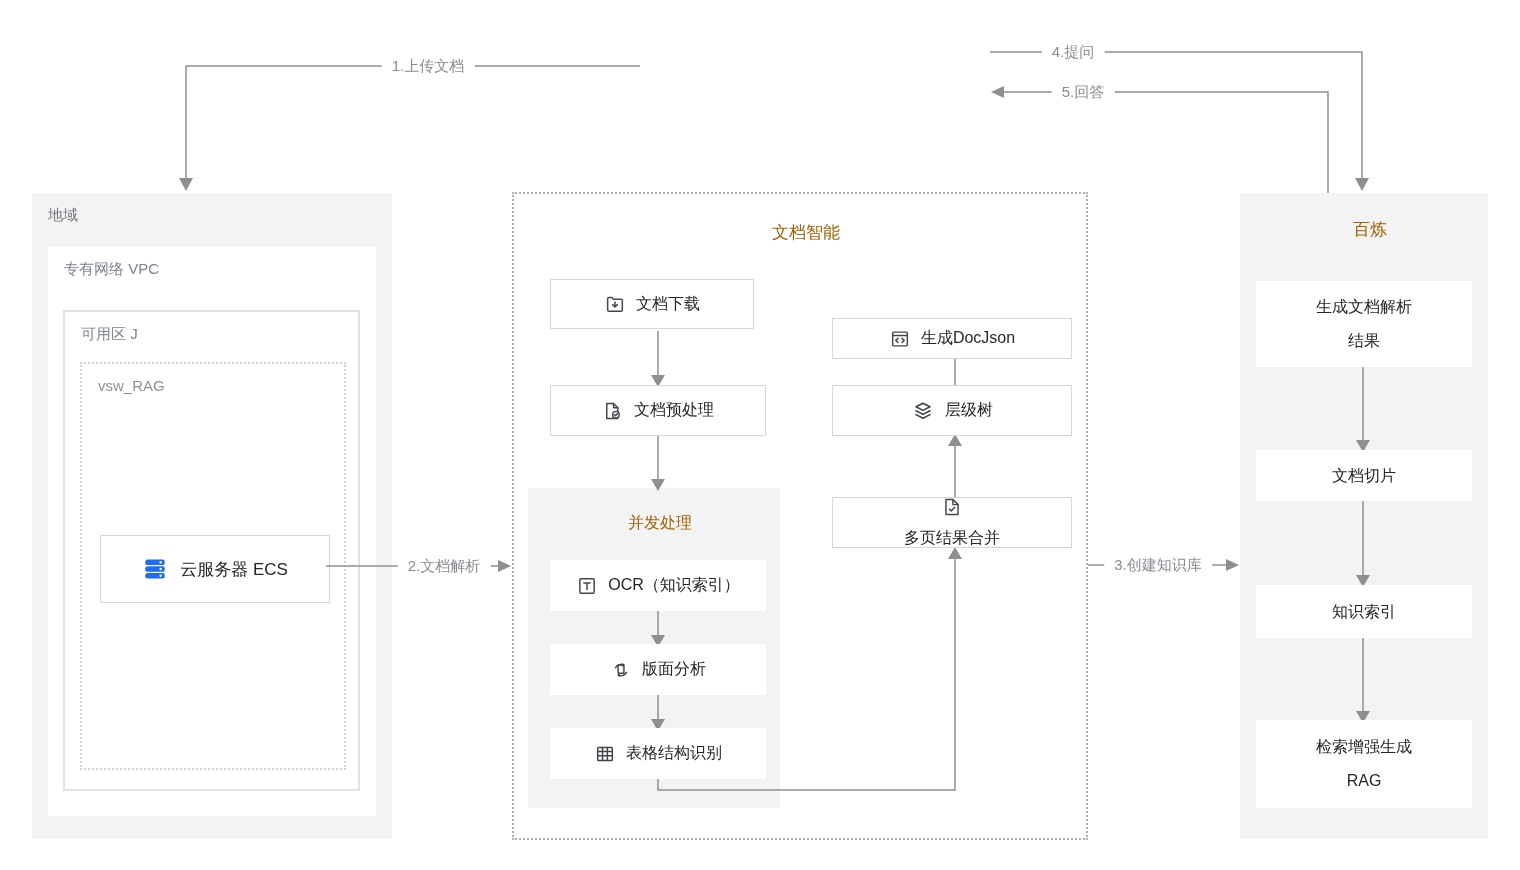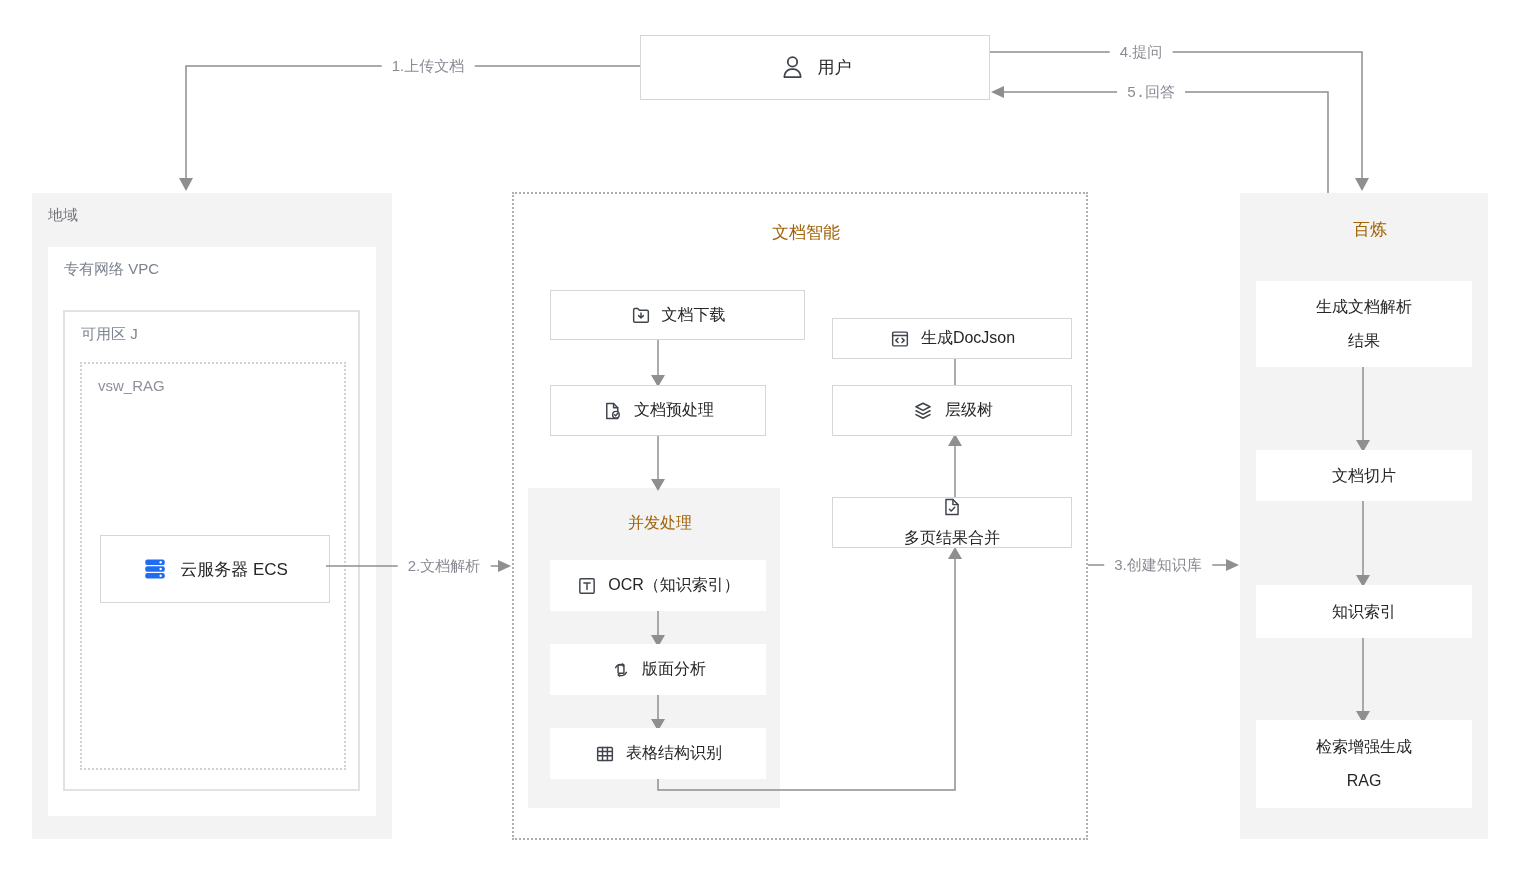--- a/index.html
+++ b/index.html
@@ -75,33 +75,24 @@
       <polygon points="651,719 665,719 658,731"></polygon>
       <polygon points="948,559 962,559 955,547"></polygon>
       <polygon points="948,446 962,446 955,434"></polygon>
       <polygon points="948,343 962,343 955,331"></polygon>
       <polygon points="1356,440 1370,440 1363,452"></polygon>
       <polygon points="1356,575 1370,575 1363,587"></polygon>
       <polygon points="1356,711 1370,711 1363,723"></polygon>
     </g>
   </svg>
 
-  <div class="node bordered" style="left:640px;top:35px;width:350px;height:65px;font-size:17px;gap:12px;">
-    <span class="nicon">
-      <svg width="27" height="27" viewBox="0 0 24 24" class="icon-stroke">
-        <circle cx="12" cy="7" r="4.2"></circle>
-        <path d="M4.8 20.5 v-0.7 a6.3 6.3 0 0 1 6.3 -6.3 h1.8 a6.3 6.3 0 0 1 6.3 6.3 v0.7 z"></path>
-      </svg>
-    </span>
-    <span>用户</span>
-  </div>
 
   <div class="flow-label" style="left:428px;top:66px;">1.上传文档</div>
-  <div class="flow-label" style="left:1141px;top:52px;">4.提问</div>
-  <div class="flow-label" style="left:1151px;top:92px;font-family:Liberation Mono, monospace;">5.回答</div>
+  <div class="flow-label" style="left:1073px;top:52px;">4.提问</div>
+  <div class="flow-label" style="left:1083px;top:92px;">5.回答</div>
   <div class="flow-label" style="left:444px;top:566px;">2.文档解析</div>
   <div class="flow-label" style="left:1158px;top:565px;">3.创建知识库</div>
 
   <div class="container" style="left:32px;top:193px;width:360px;height:646px;">
     <span class="area-label">地域</span>
     <div class="white-panel" style="left:16px;top:54px;width:328px;height:569px;">
       <span class="area-label" style="color:#7c828f;">专有网络 VPC</span>
       <div class="zone-panel" style="left:15px;top:63px;width:297px;height:481px;">
         <span class="area-label" style="color:#7c828f;">可用区 J</span>
         <div class="vsw-panel" style="left:15px;top:50px;width:266px;height:408px;">
@@ -125,21 +116,21 @@
           </div>
         </div>
       </div>
     </div>
   </div>
 
   <div class="dashed-panel" style="left:512px;top:192px;width:576px;height:648px;">
     <div class="panel-title" style="top:27px;">文档智能</div>
   </div>
 
-  <div class="node bordered" style="left:550px;top:290px;width:255px;height:50px;">
+  <div class="node bordered" style="left:550px;top:279px;width:204px;height:50px;">
     <span class="nicon">
       <svg width="22" height="22" viewBox="0 0 24 24" class="icon-stroke">
         <path d="M4 6.2 a1.4 1.4 0 0 1 1.4 -1.4 h3.1 l1.8 2 h8.3 a1.4 1.4 0 0 1 1.4 1.4 v10.4 a1.4 1.4 0 0 1 -1.4 1.4 H5.4 A1.4 1.4 0 0 1 4 18.6 Z"></path>
         <path d="M12 9.8 v5.2 M9.4 12.7 L12 15.2 l2.6 -2.5"></path>
       </svg>
     </span>
     <span>文档下载</span>
   </div>
 
   <div class="node bordered" style="left:550px;top:385px;width:216px;height:51px;">

